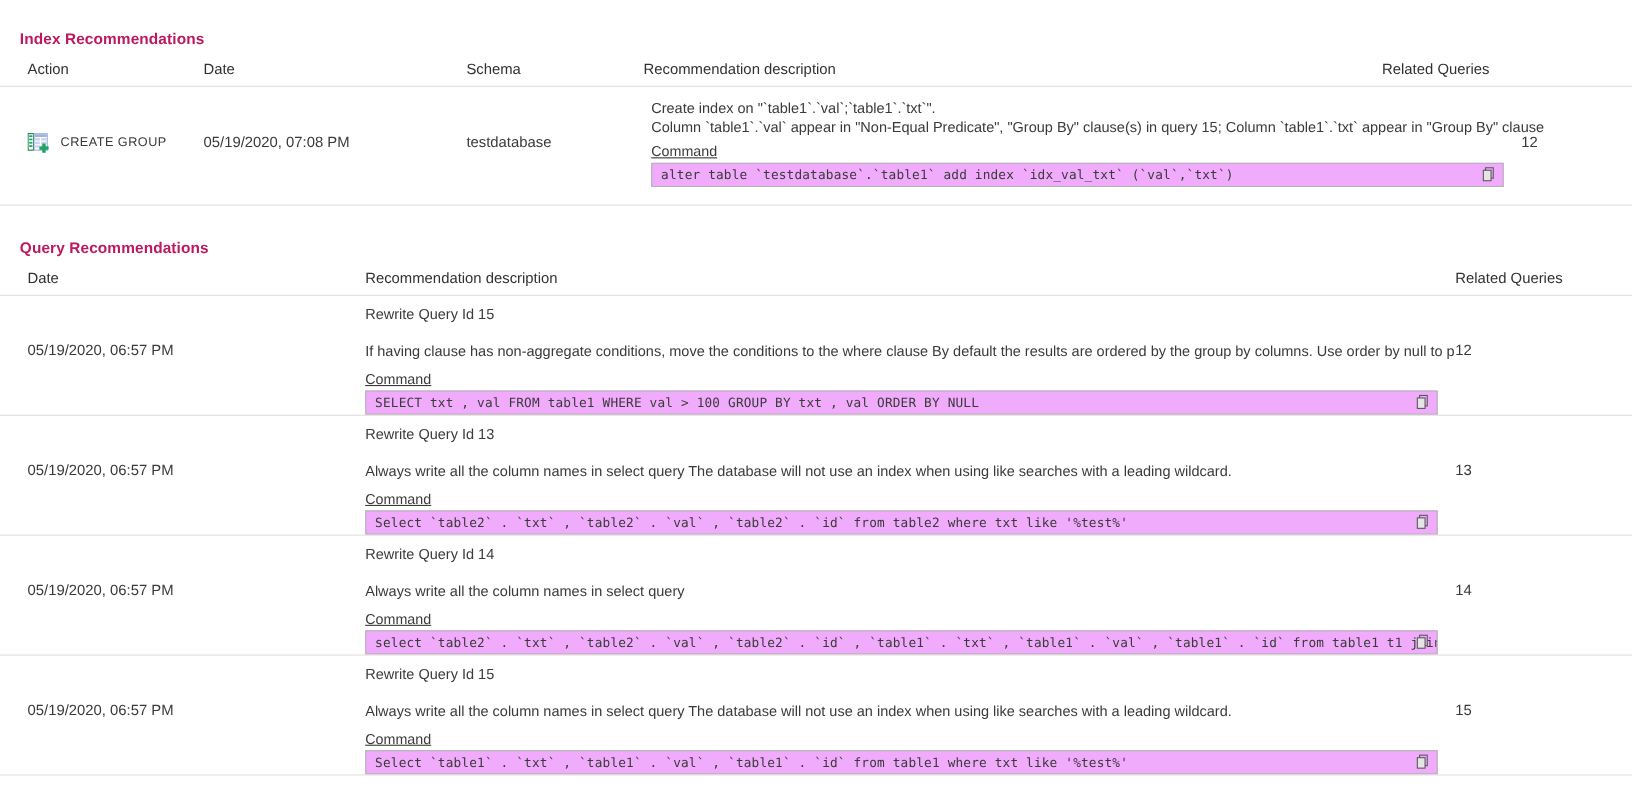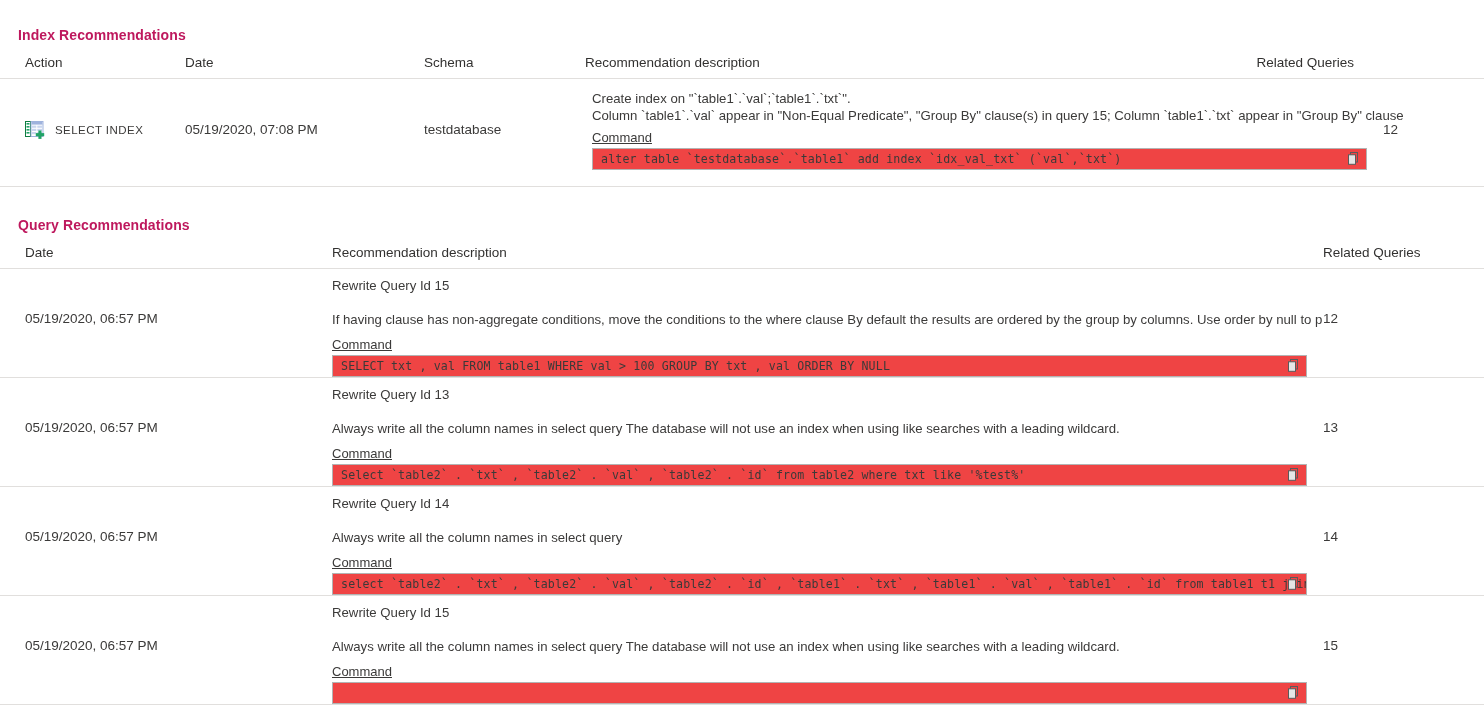--- a/index.html
+++ b/index.html
@@ -113,21 +113,21 @@
     font-size: 13px;
     color: #3b3a39;
     margin-top: 6px;
     margin-bottom: 3px;
     text-decoration: underline;
   }
 
   
   .cmd-box {
     position: relative;
-    background: #ef4444;
+    background: #f0abfc;
     border: 1px solid #b3b3b3;
     height: 22px;
     box-sizing: border-box;
     overflow: hidden;
     display: flex;
     align-items: center;
   }
   .cmd-text {
     font-family: "DejaVu Sans Mono", "Liberation Mono", monospace;
     font-size: 11.6px;
@@ -243,21 +243,21 @@
         <rect x="6.5" y="8.8" width="4.8" height="2.2" fill="#c9d6ee"></rect>
         <rect x="12.3" y="8.8" width="5.2" height="2.2" fill="#c9d6ee"></rect>
         <rect x="6.5" y="12" width="4.8" height="2.2" fill="#c9d6ee"></rect>
         <rect x="12.3" y="12" width="5.2" height="2.2" fill="#c9d6ee"></rect>
         <g fill="#21a366">
           <rect x="13.4" y="10.5" width="3.1" height="8.4"></rect>
           <rect x="10.8" y="13.1" width="8.4" height="3.1"></rect>
         </g>
       </svg>
     </span>
-    <span class="action-label">SELECT INDEX</span>
+    <span class="action-label">CREATE GROUP</span>
   </div>
 
   <div id="idx-date-cell">05/19/2020, 07:08 PM</div>
 
   <div id="idx-schema-cell">testdatabase</div>
 
   <div id="idx-desc-cell">
     <div class="desc-line">Create index on "`table1`.`val`;`table1`.`txt`".</div>
     <div class="desc-line">Column `table1`.`val` appear in "Non-Equal Predicate", "Group By" clause(s) in query 15; Column `table1`.`txt` appear in "Group By" clause</div>
     <div class="cmd-label">Command</div>
@@ -346,20 +346,21 @@
 </div>
 <div class="rule" id="q-rule-2"></div>
 
 <div class="q-row" id="q-row-3">
   <div class="q-date">05/19/2020, 06:57 PM</div>
   <div class="q-body">
     <div class="q-title">Rewrite Query Id 15</div>
     <div class="q-desc">Always write all the column names in select query The database will not use an index when using like searches with a leading wildcard.</div>
     <div class="cmd-label">Command</div>
     <div class="cmd-box">
+      <span class="cmd-text">Select  `table1` .  `txt` ,  `table1` .  `val` ,  `table1` .  `id`  from  table1  where  txt  like  '%test%'</span>
       <span class="copy-btn">
         <svg width="16" height="16" viewBox="0 0 16 16" xmlns="http://www.w3.org/2000/svg">
           <rect x="4.5" y="1.5" width="7" height="9.5" fill="none" stroke="#5a5a5a" stroke-width="1"></rect>
           <rect x="2.5" y="3.8" width="7" height="9.5" fill="#e5e5e5" stroke="#5a5a5a" stroke-width="1"></rect>
         </svg>
       </span>
     </div>
   </div>
   <div class="q-rq">15</div>
 </div>

